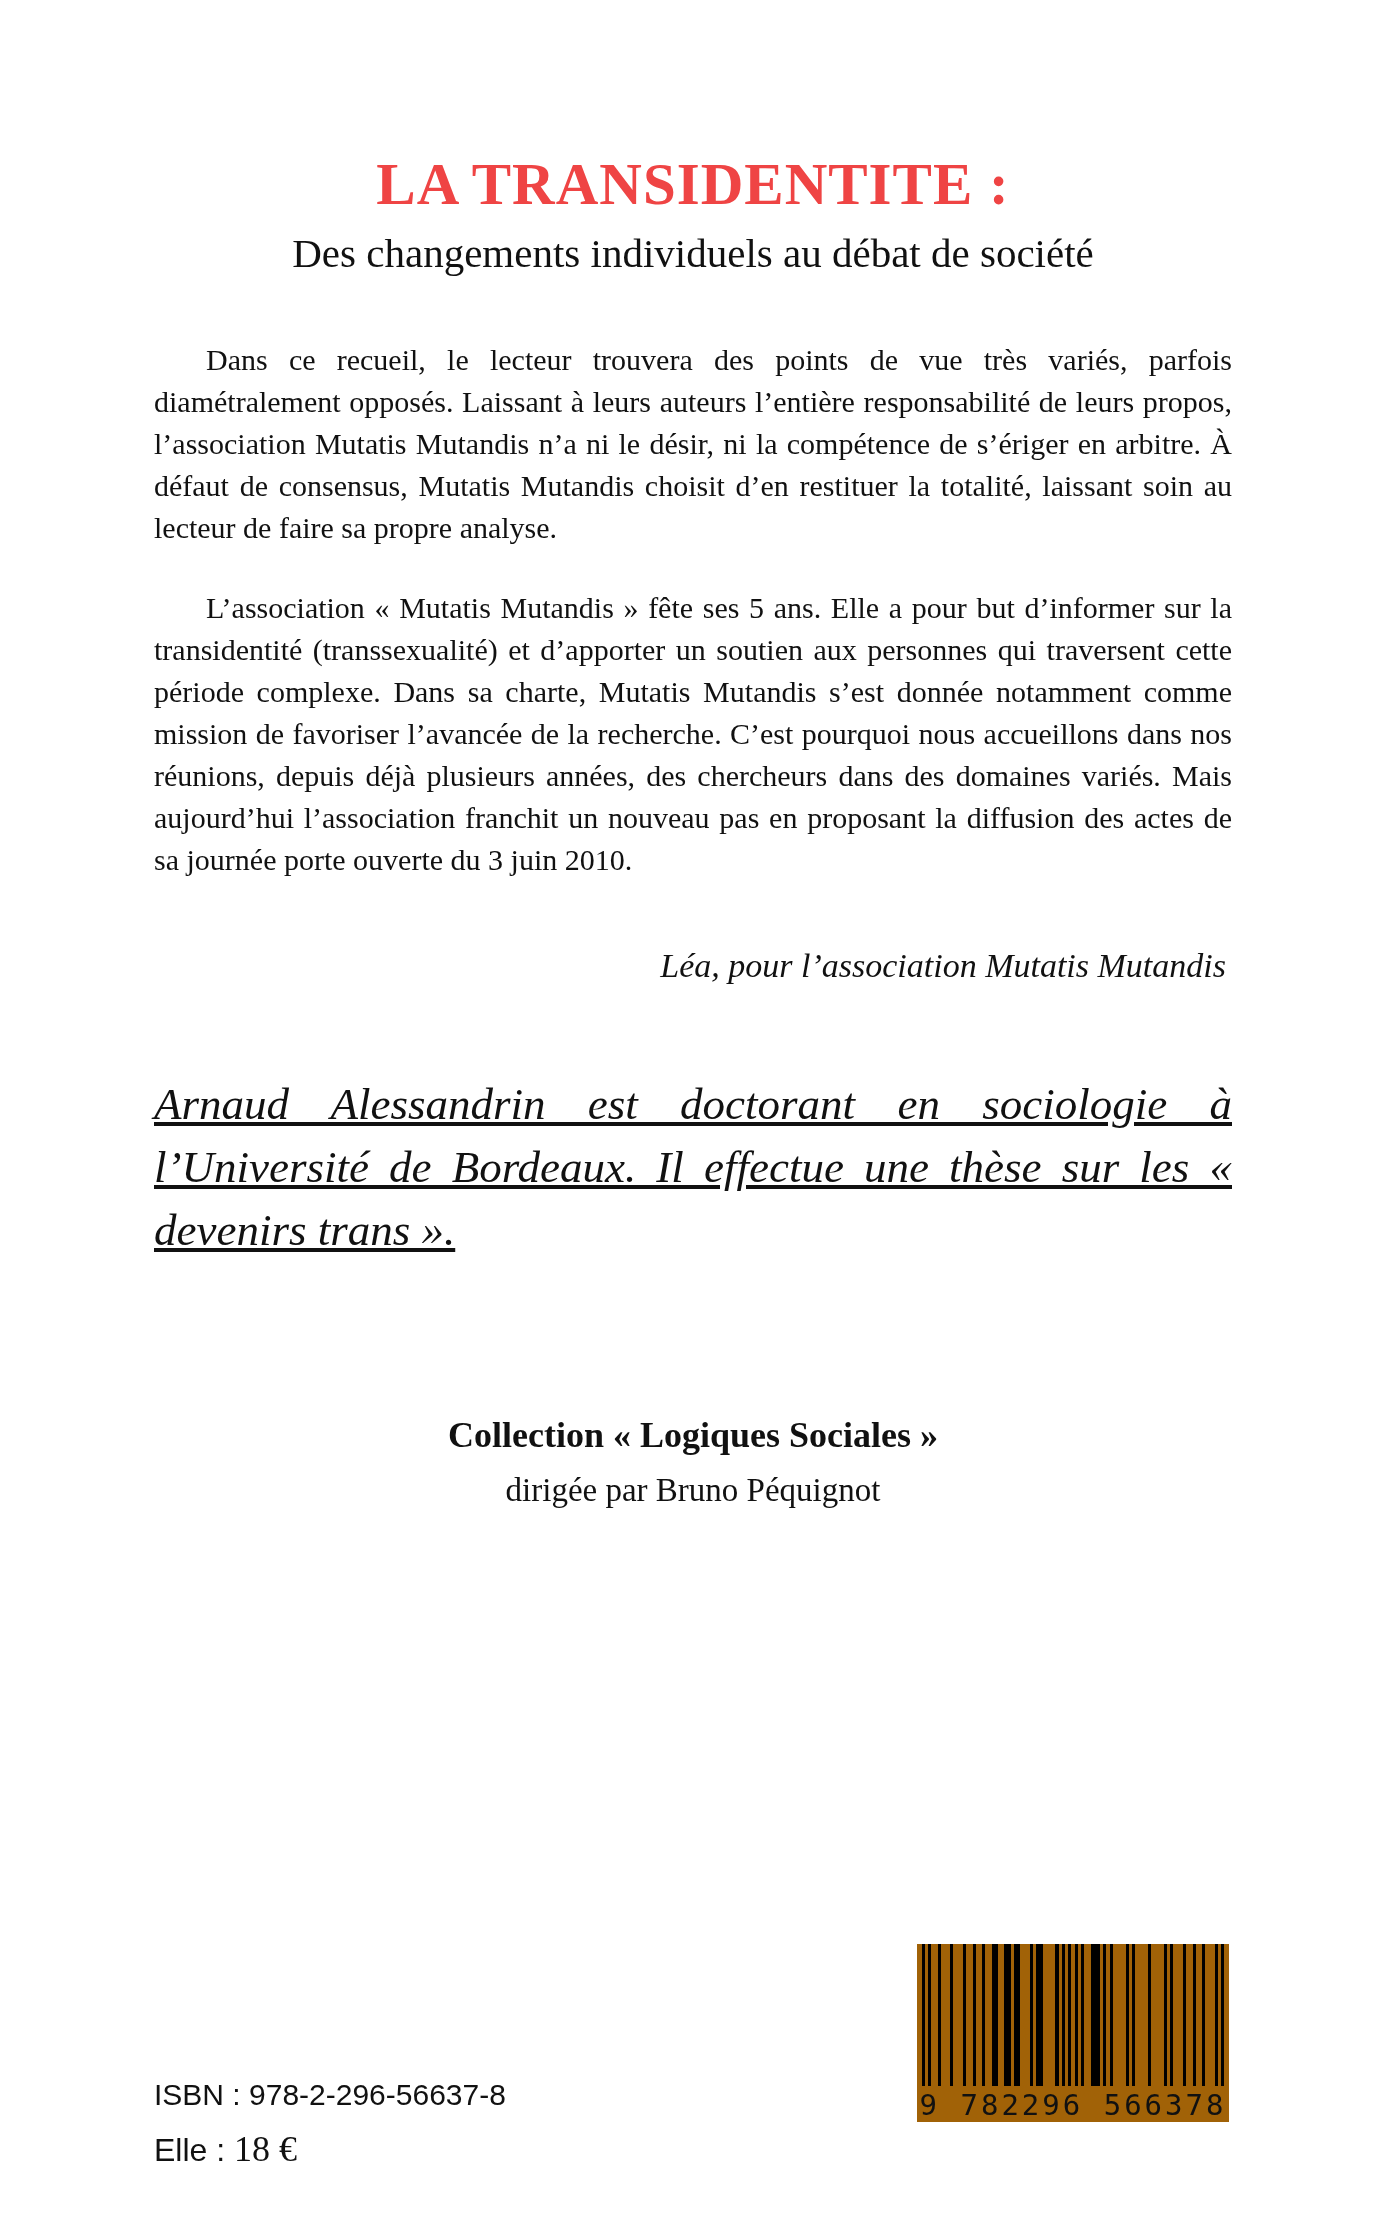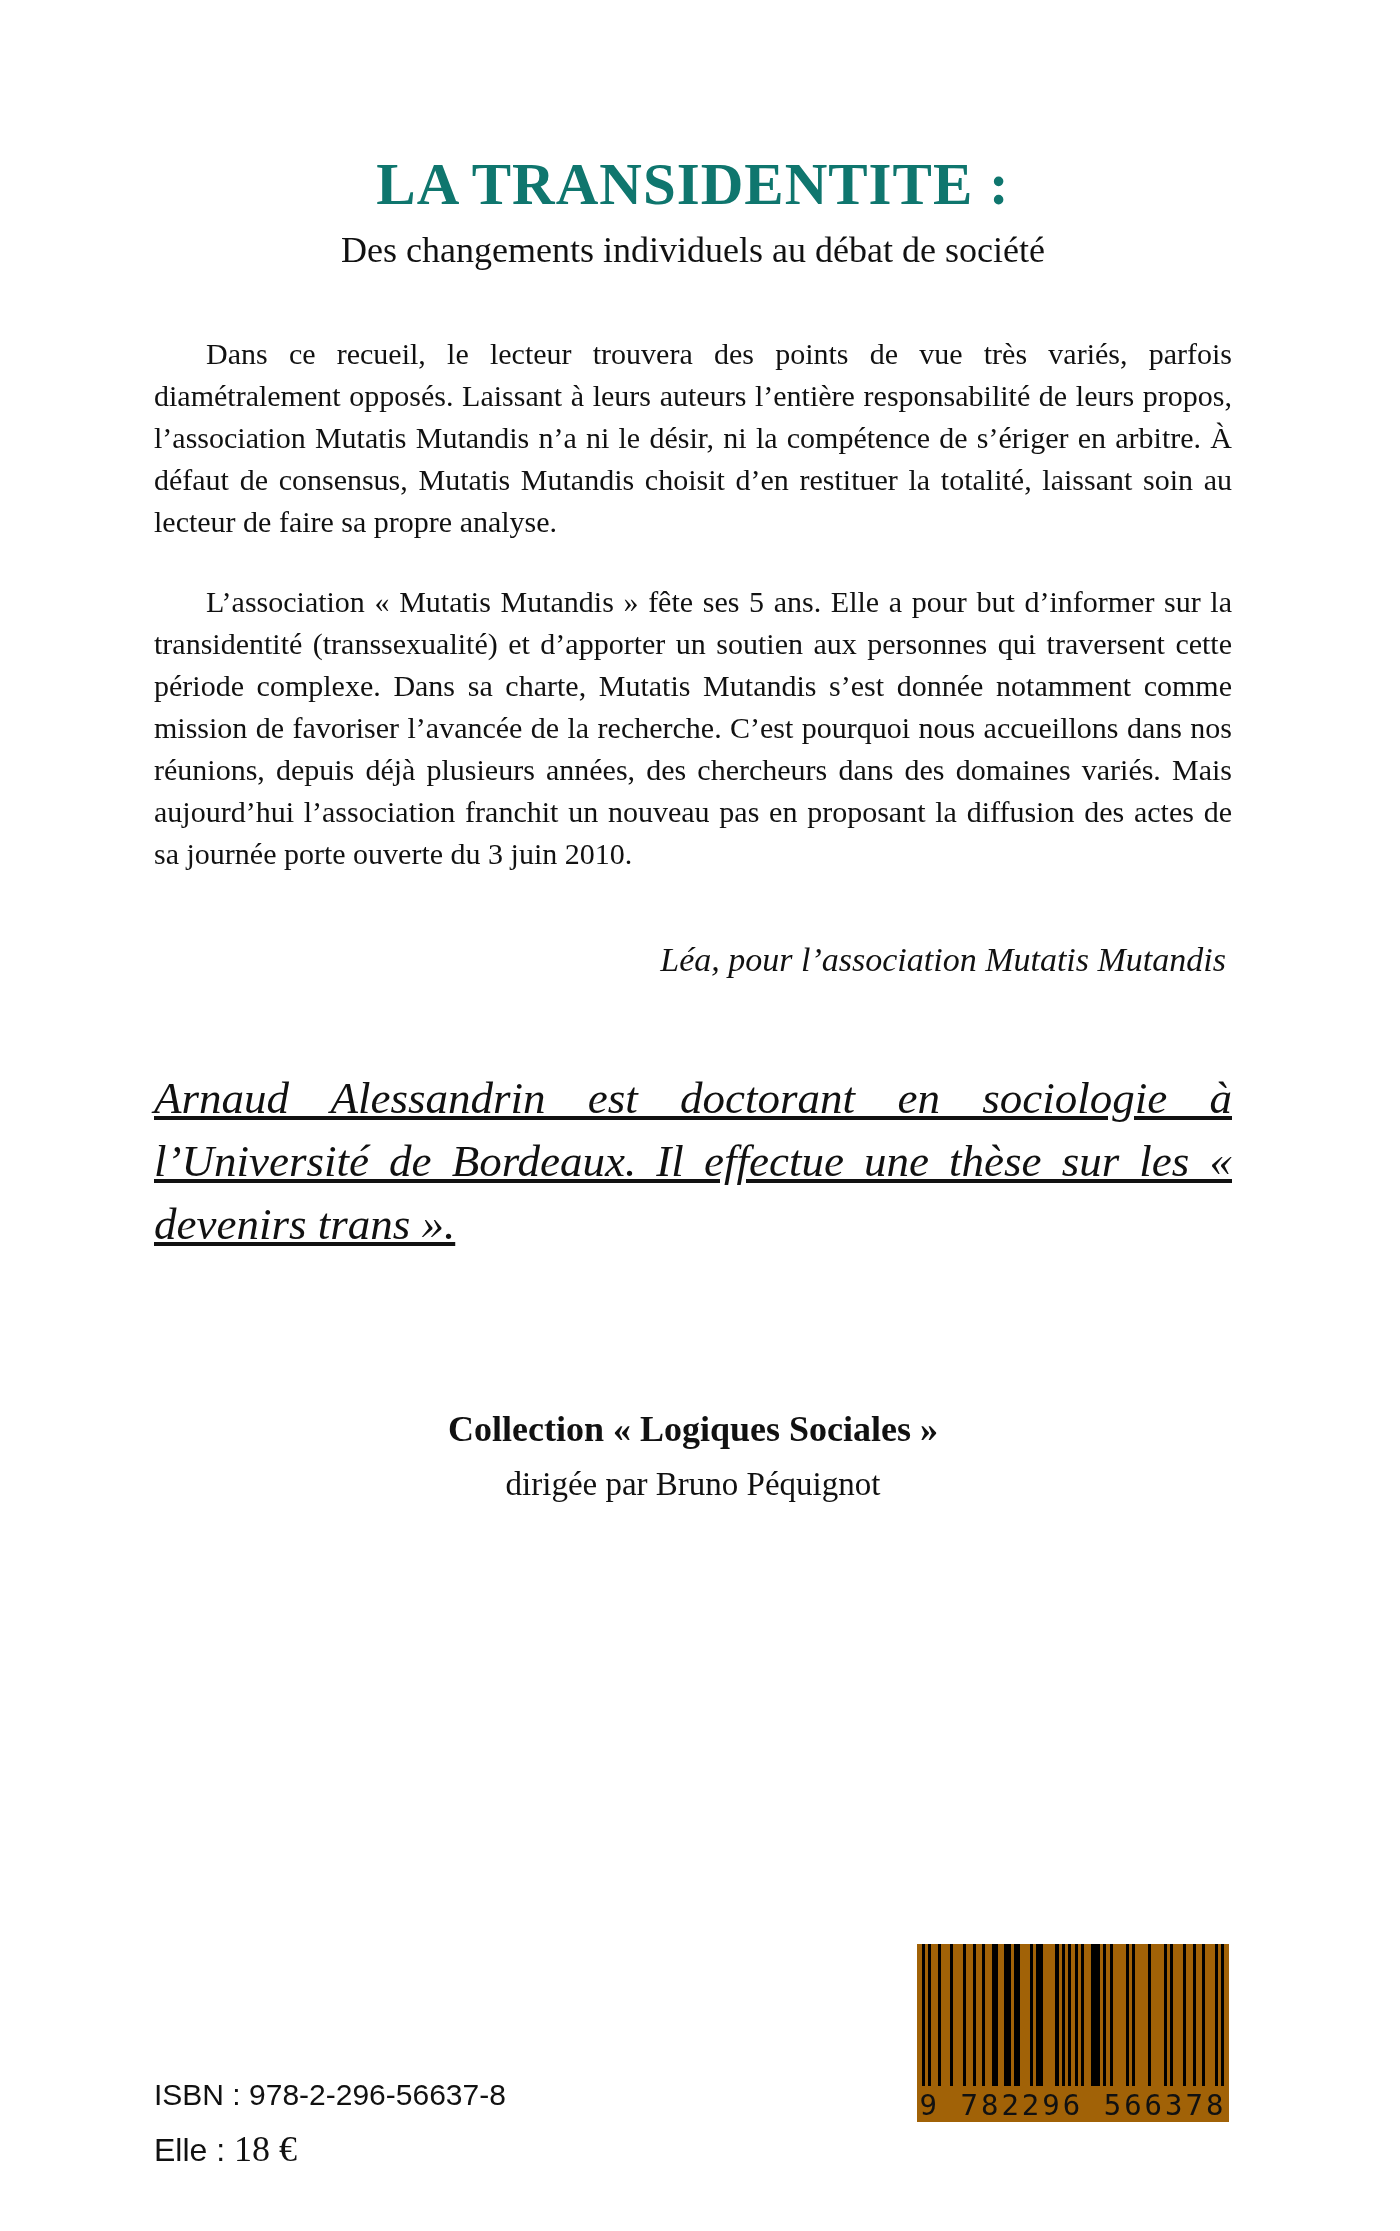--- a/index.html
+++ b/index.html
@@ -13,29 +13,29 @@
     overflow: hidden;
   }
   .column {
     position: absolute;
     left: 154px;
     top: 150px;
     width: 1078px;
   }
   .title {
     text-align: center;
-    color: #0f766e;
+    color: #ef4444;
     font-weight: bold;
     font-size: 59px;
     letter-spacing: 1px;
     margin: 0 0 10px 0;
   }
   .subtitle {
     text-align: center;
-    font-size: 36px;
+    font-size: 41px;
     font-weight: normal;
     margin: 0;
   }
   .body-text { margin-top: 62px; }
   .para {
     font-size: 30px;
     line-height: 1.4;
     text-align: justify;
     text-indent: 52px;
     margin: 0 0 38px 0;

